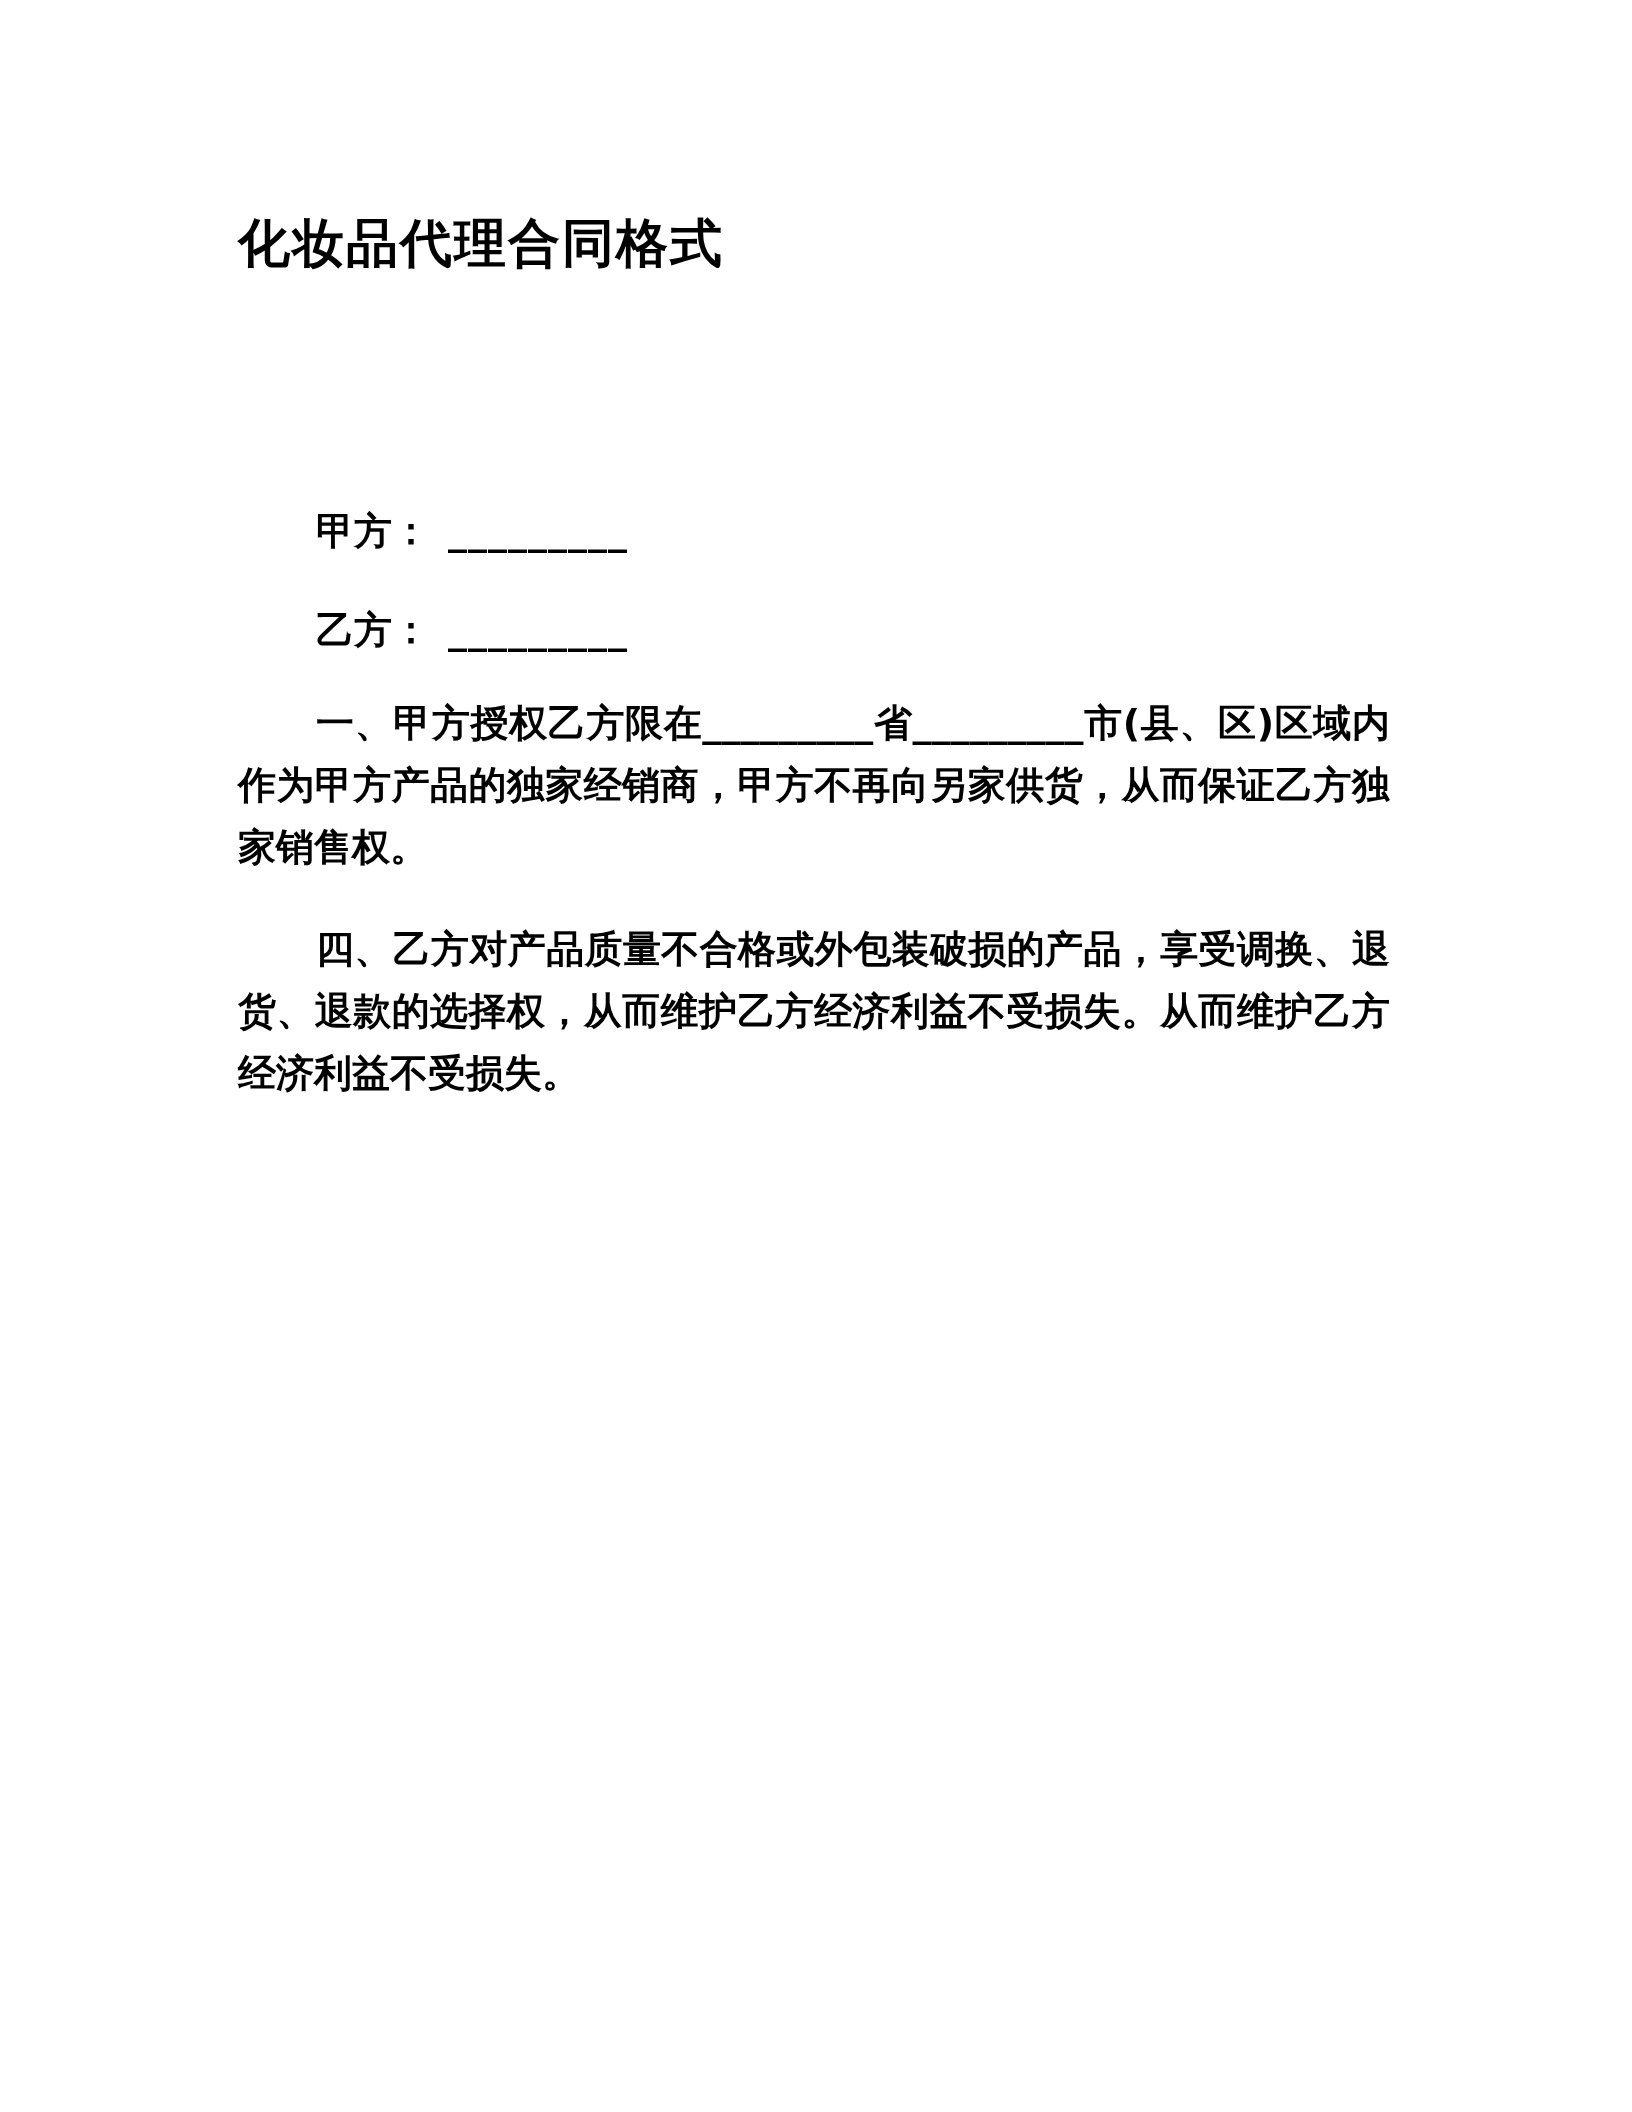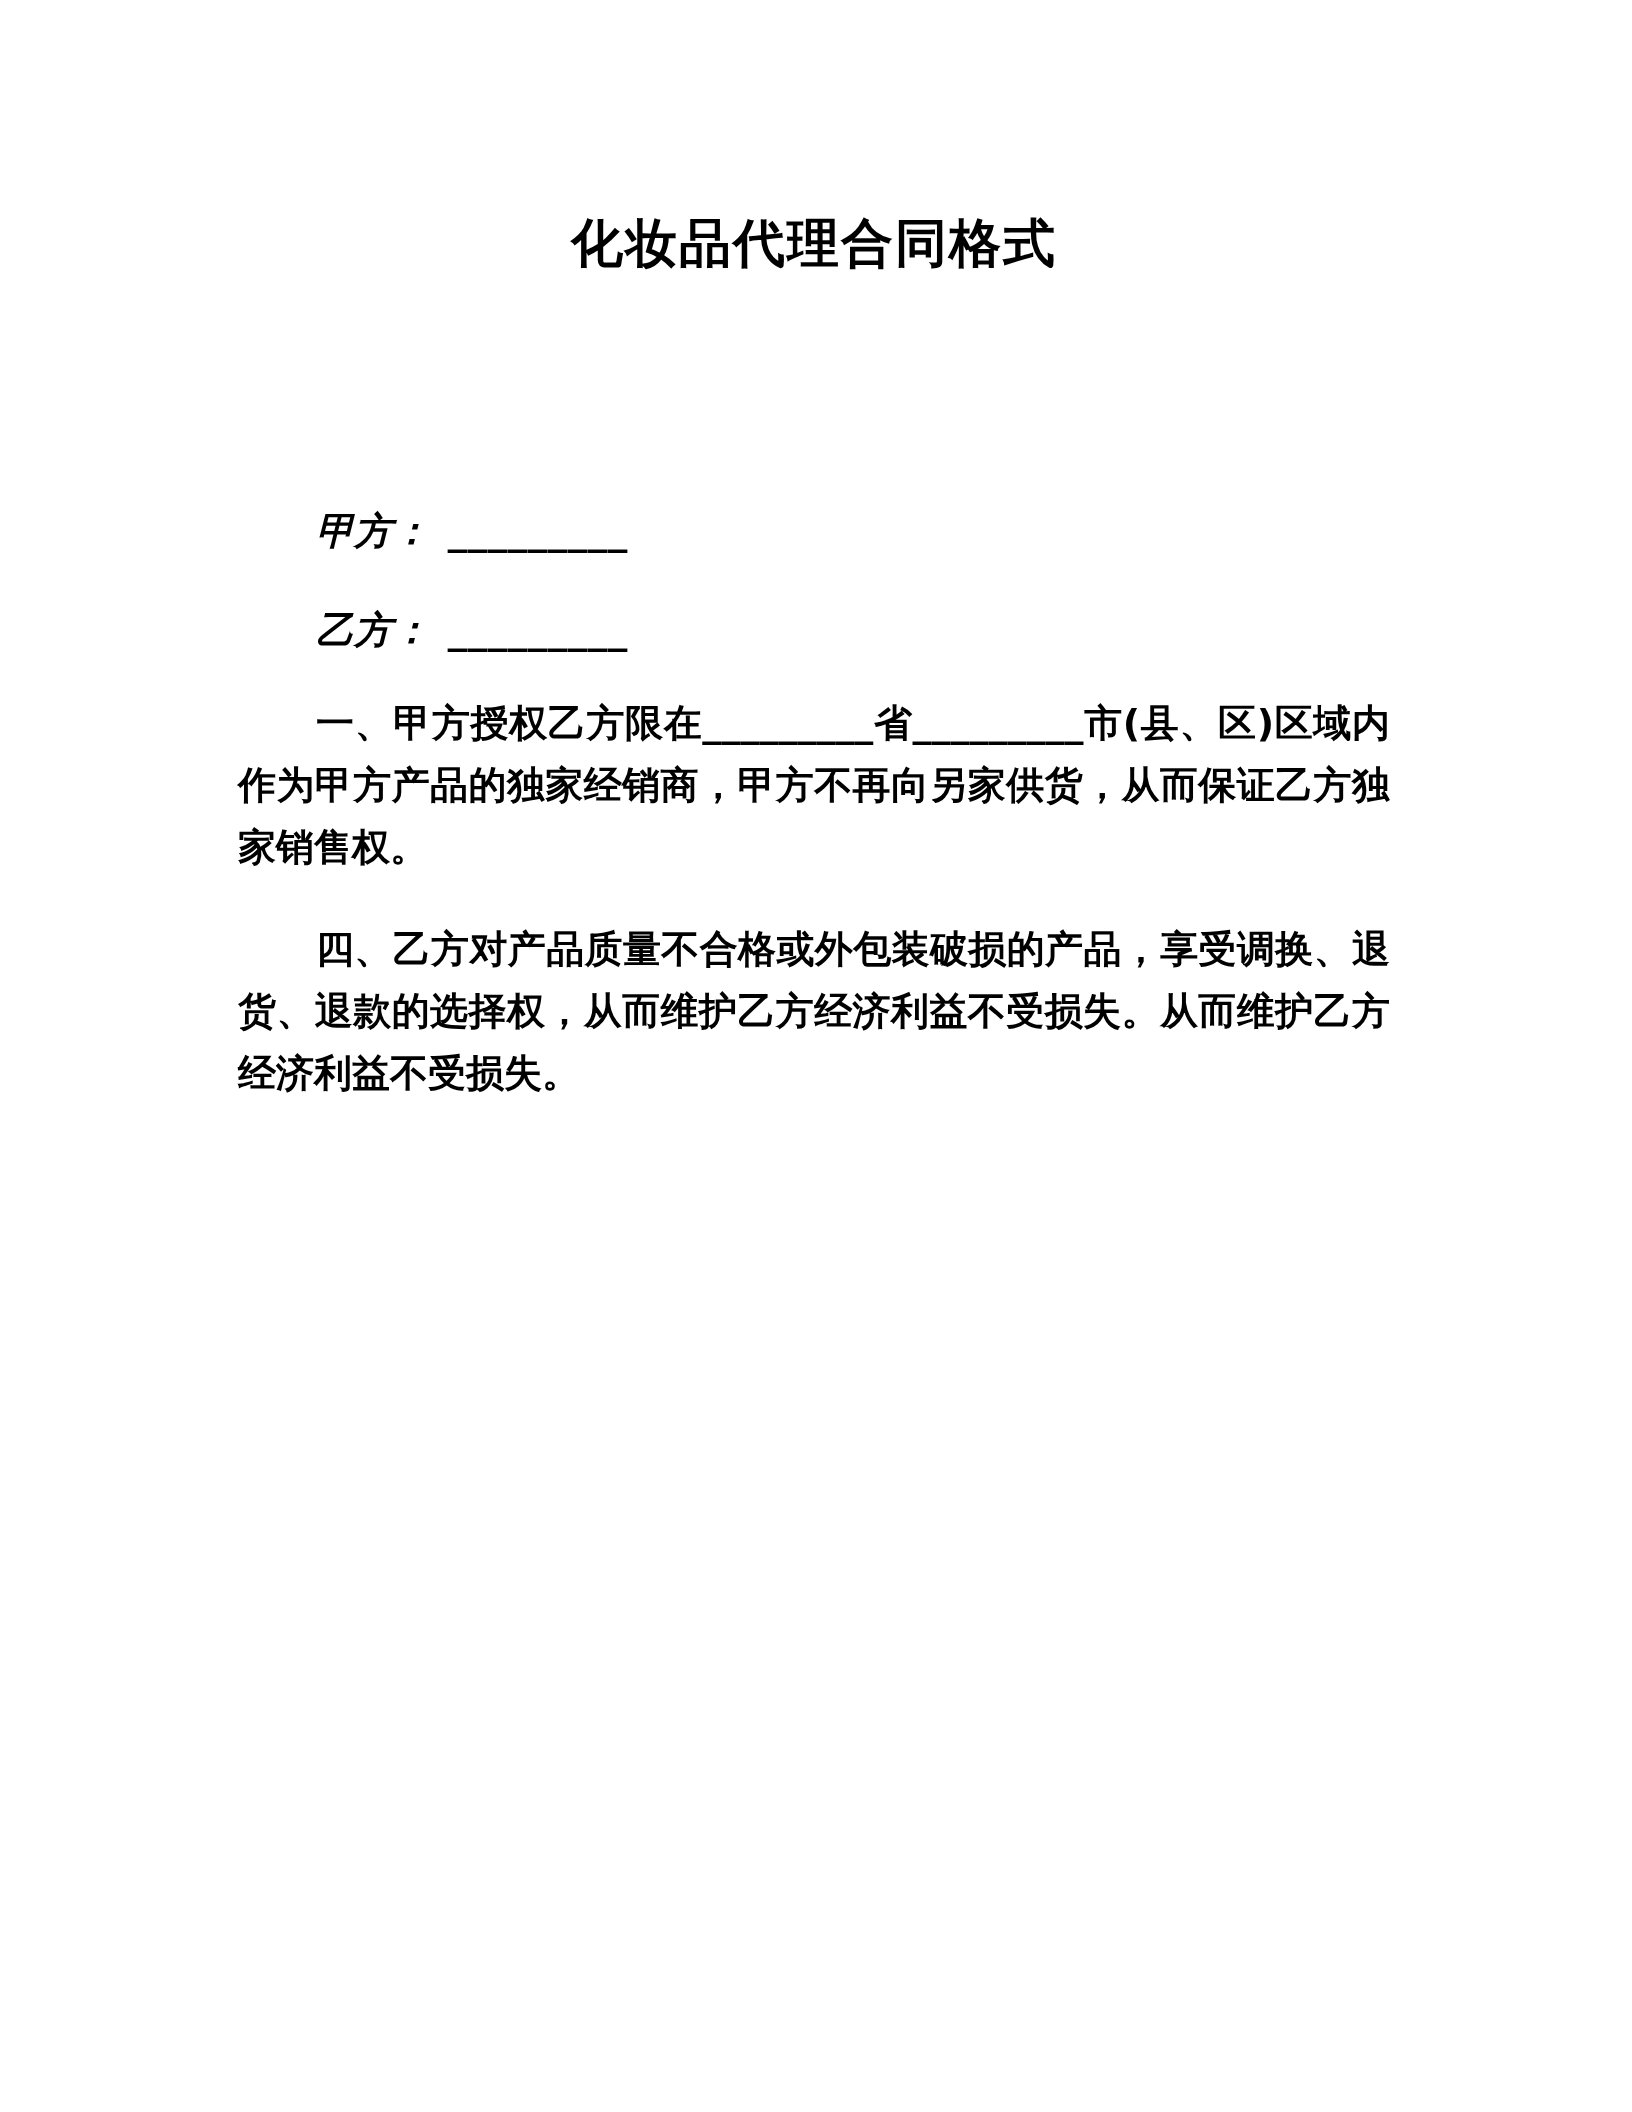--- a/index.html
+++ b/index.html
@@ -18,31 +18,29 @@
     overflow: hidden;
     box-sizing: border-box;
   }
   .content {
     box-sizing: border-box;
     padding: 212px 242px 0 238px; 
   }
   .doc-title {
     font-size: 52px;
     line-height: 62px;
-    text-align: center;
     margin: 0 0 220px 0;
     letter-spacing: 2px;
   }
   .party-line {
     font-size: 38px;
     line-height: 74px;
     margin: 0 0 25px 0;
     padding-left: 78px; 
     white-space: nowrap;
-    font-style: italic;
   }
   .party-blank {
     margin-left: 18px;
     letter-spacing: 1px;
   }
   .clause {
     font-size: 38px;
     line-height: 62px;
     margin: 0 0 40px 0;
     text-indent: 78px; 

